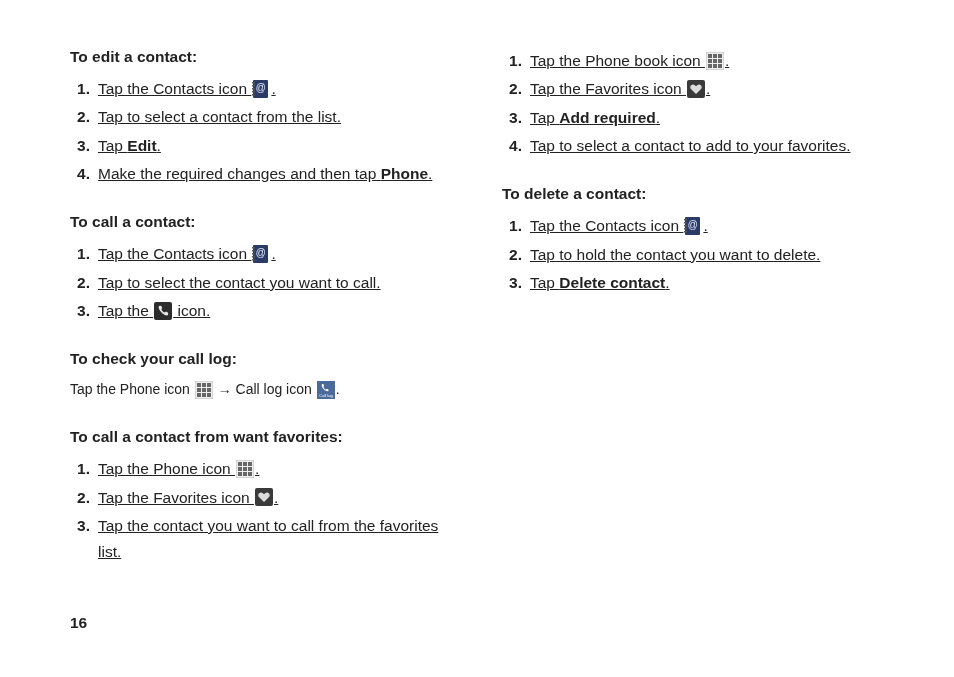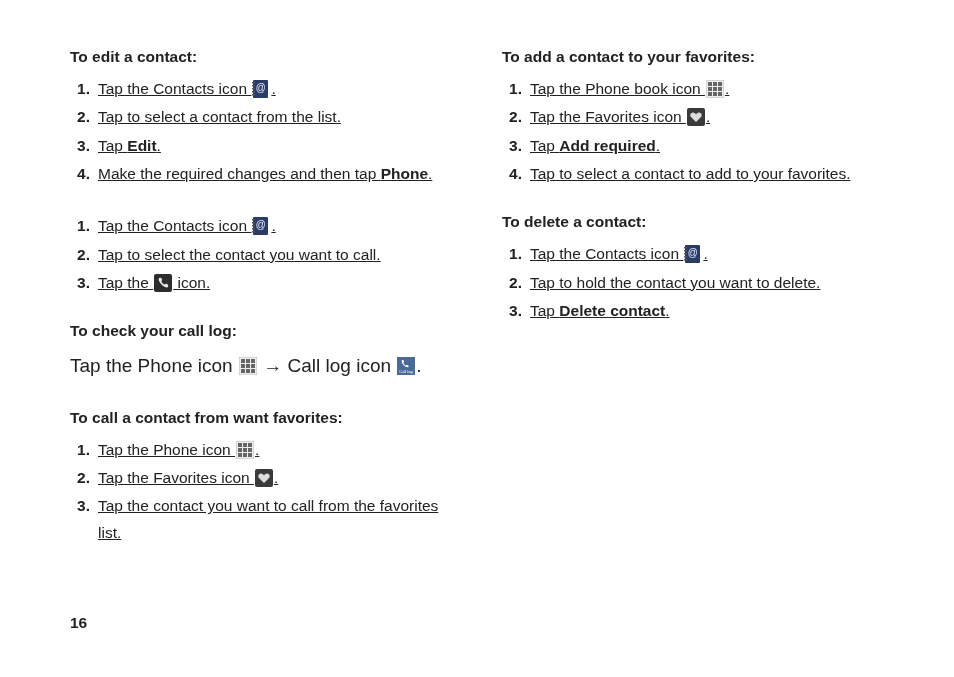--- a/index.html
+++ b/index.html
@@ -45,21 +45,21 @@
     line-height: 1.7;
   }
   .step-body {
     font-size: 15.5px;
     line-height: 1.7;
     flex: 1;
     text-decoration: underline;
   }
   .step-body b { font-weight: bold; }
   .plain {
-    font-size: 19px;
+    font-size: 14px;
     line-height: 1.7;
     margin-left: 0;
   }
   .page-num {
     position: absolute;
     left: 70px;
     bottom: 45px;
     font-weight: bold;
     font-size: 15.5px;
   }
@@ -140,20 +140,21 @@
           <div class="step-num">3.</div>
           <div class="step-body"><span>Tap </span><b>Edit</b><span>.</span></div>
         </div>
         <div class="step">
           <div class="step-num">4.</div>
           <div class="step-body"><span>Make the required changes and then tap </span><b>Phone</b><span>.</span></div>
         </div>
       </div>
 
       <div class="section">
+        <div class="heading">To call a contact:</div>
         <div class="step">
           <div class="step-num">1.</div>
           <div class="step-body"><span>Tap the Contacts icon </span><span class="icon"><svg width="18" height="18">
                   <use href="#svg-contacts"></use>
                 </svg></span><span>.</span></div>
         </div>
         <div class="step">
           <div class="step-num">2.</div>
           <div class="step-body">Tap to select the contact you want to call.</div>
         </div>
@@ -192,21 +193,20 @@
           <div class="step-num">3.</div>
           <div class="step-body">Tap the contact you want to call from the favorites list.</div>
         </div>
       </div>
 
     </div>
 
     <div class="col">
 
       <div class="section">
-        <div class="heading">To add a contact to your favorites:</div>
         <div class="step">
           <div class="step-num">1.</div>
           <div class="step-body"><span>Tap the Phone book icon </span><span class="icon"><svg width="18" height="18">
                   <use href="#svg-keypad"></use>
                 </svg></span><span>.</span></div>
         </div>
         <div class="step">
           <div class="step-num">2.</div>
           <div class="step-body"><span>Tap the Favorites icon </span><span class="icon"><svg width="18" height="18">
                   <use href="#svg-heart"></use>

